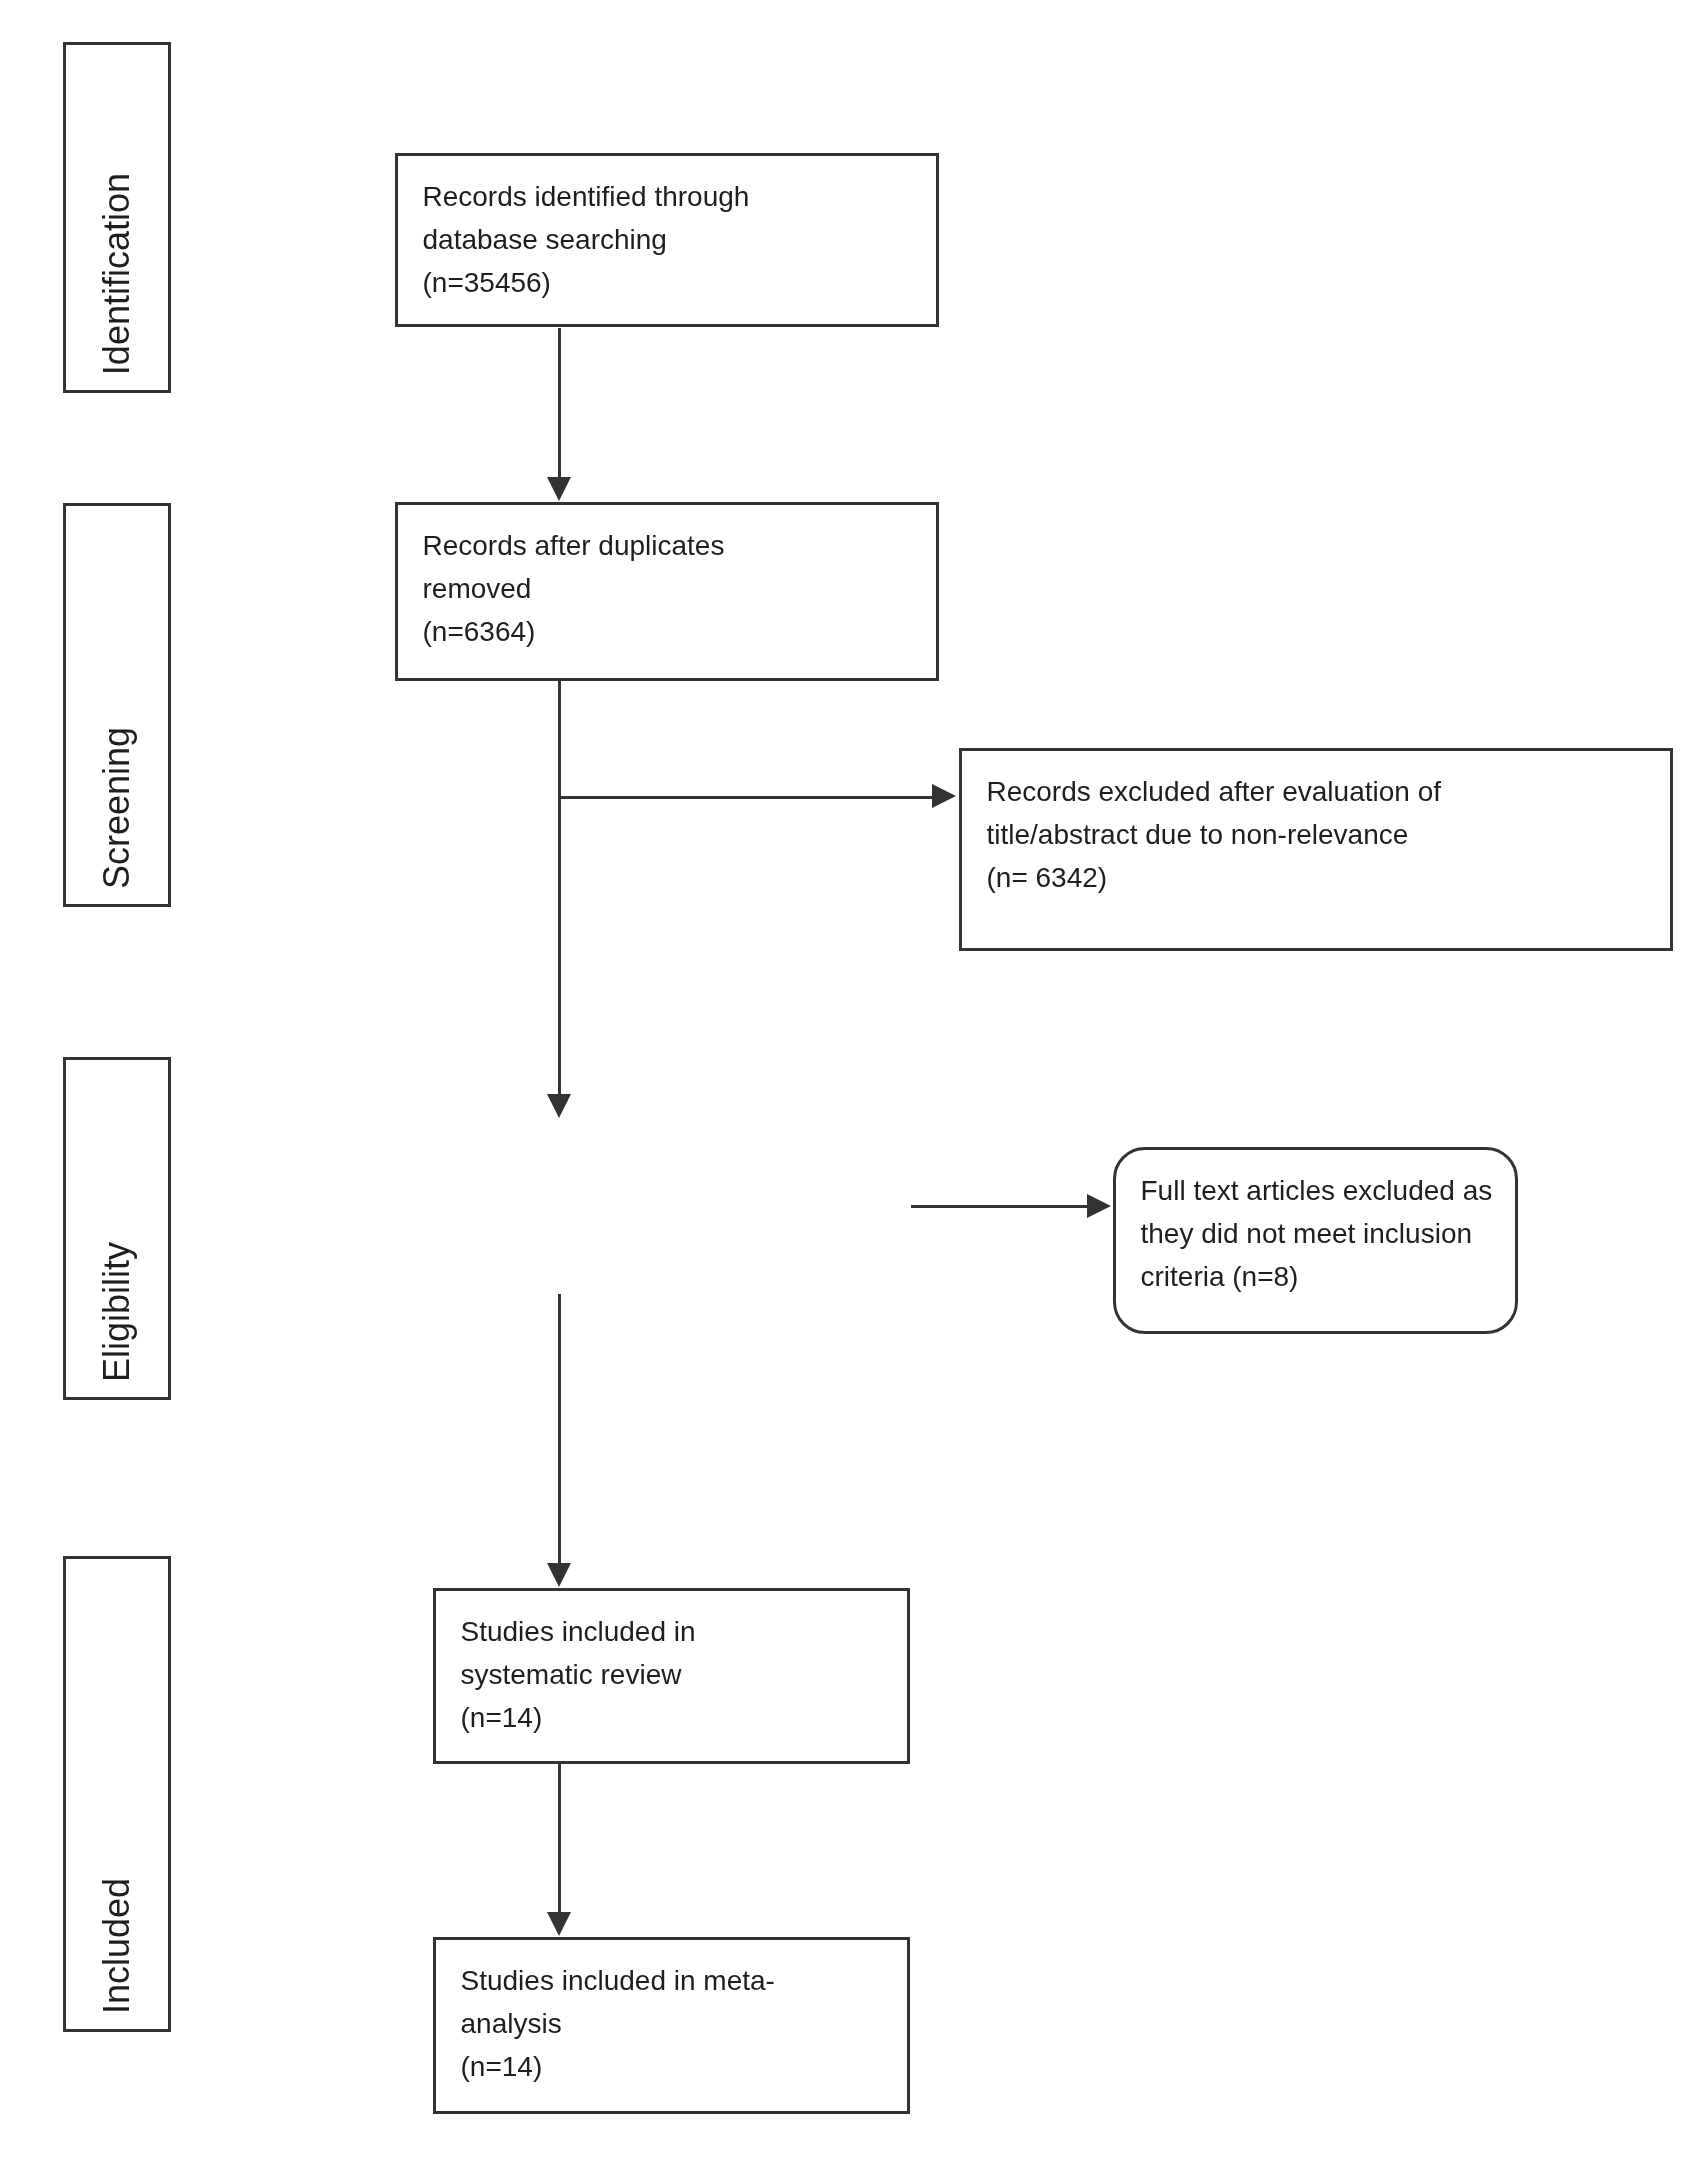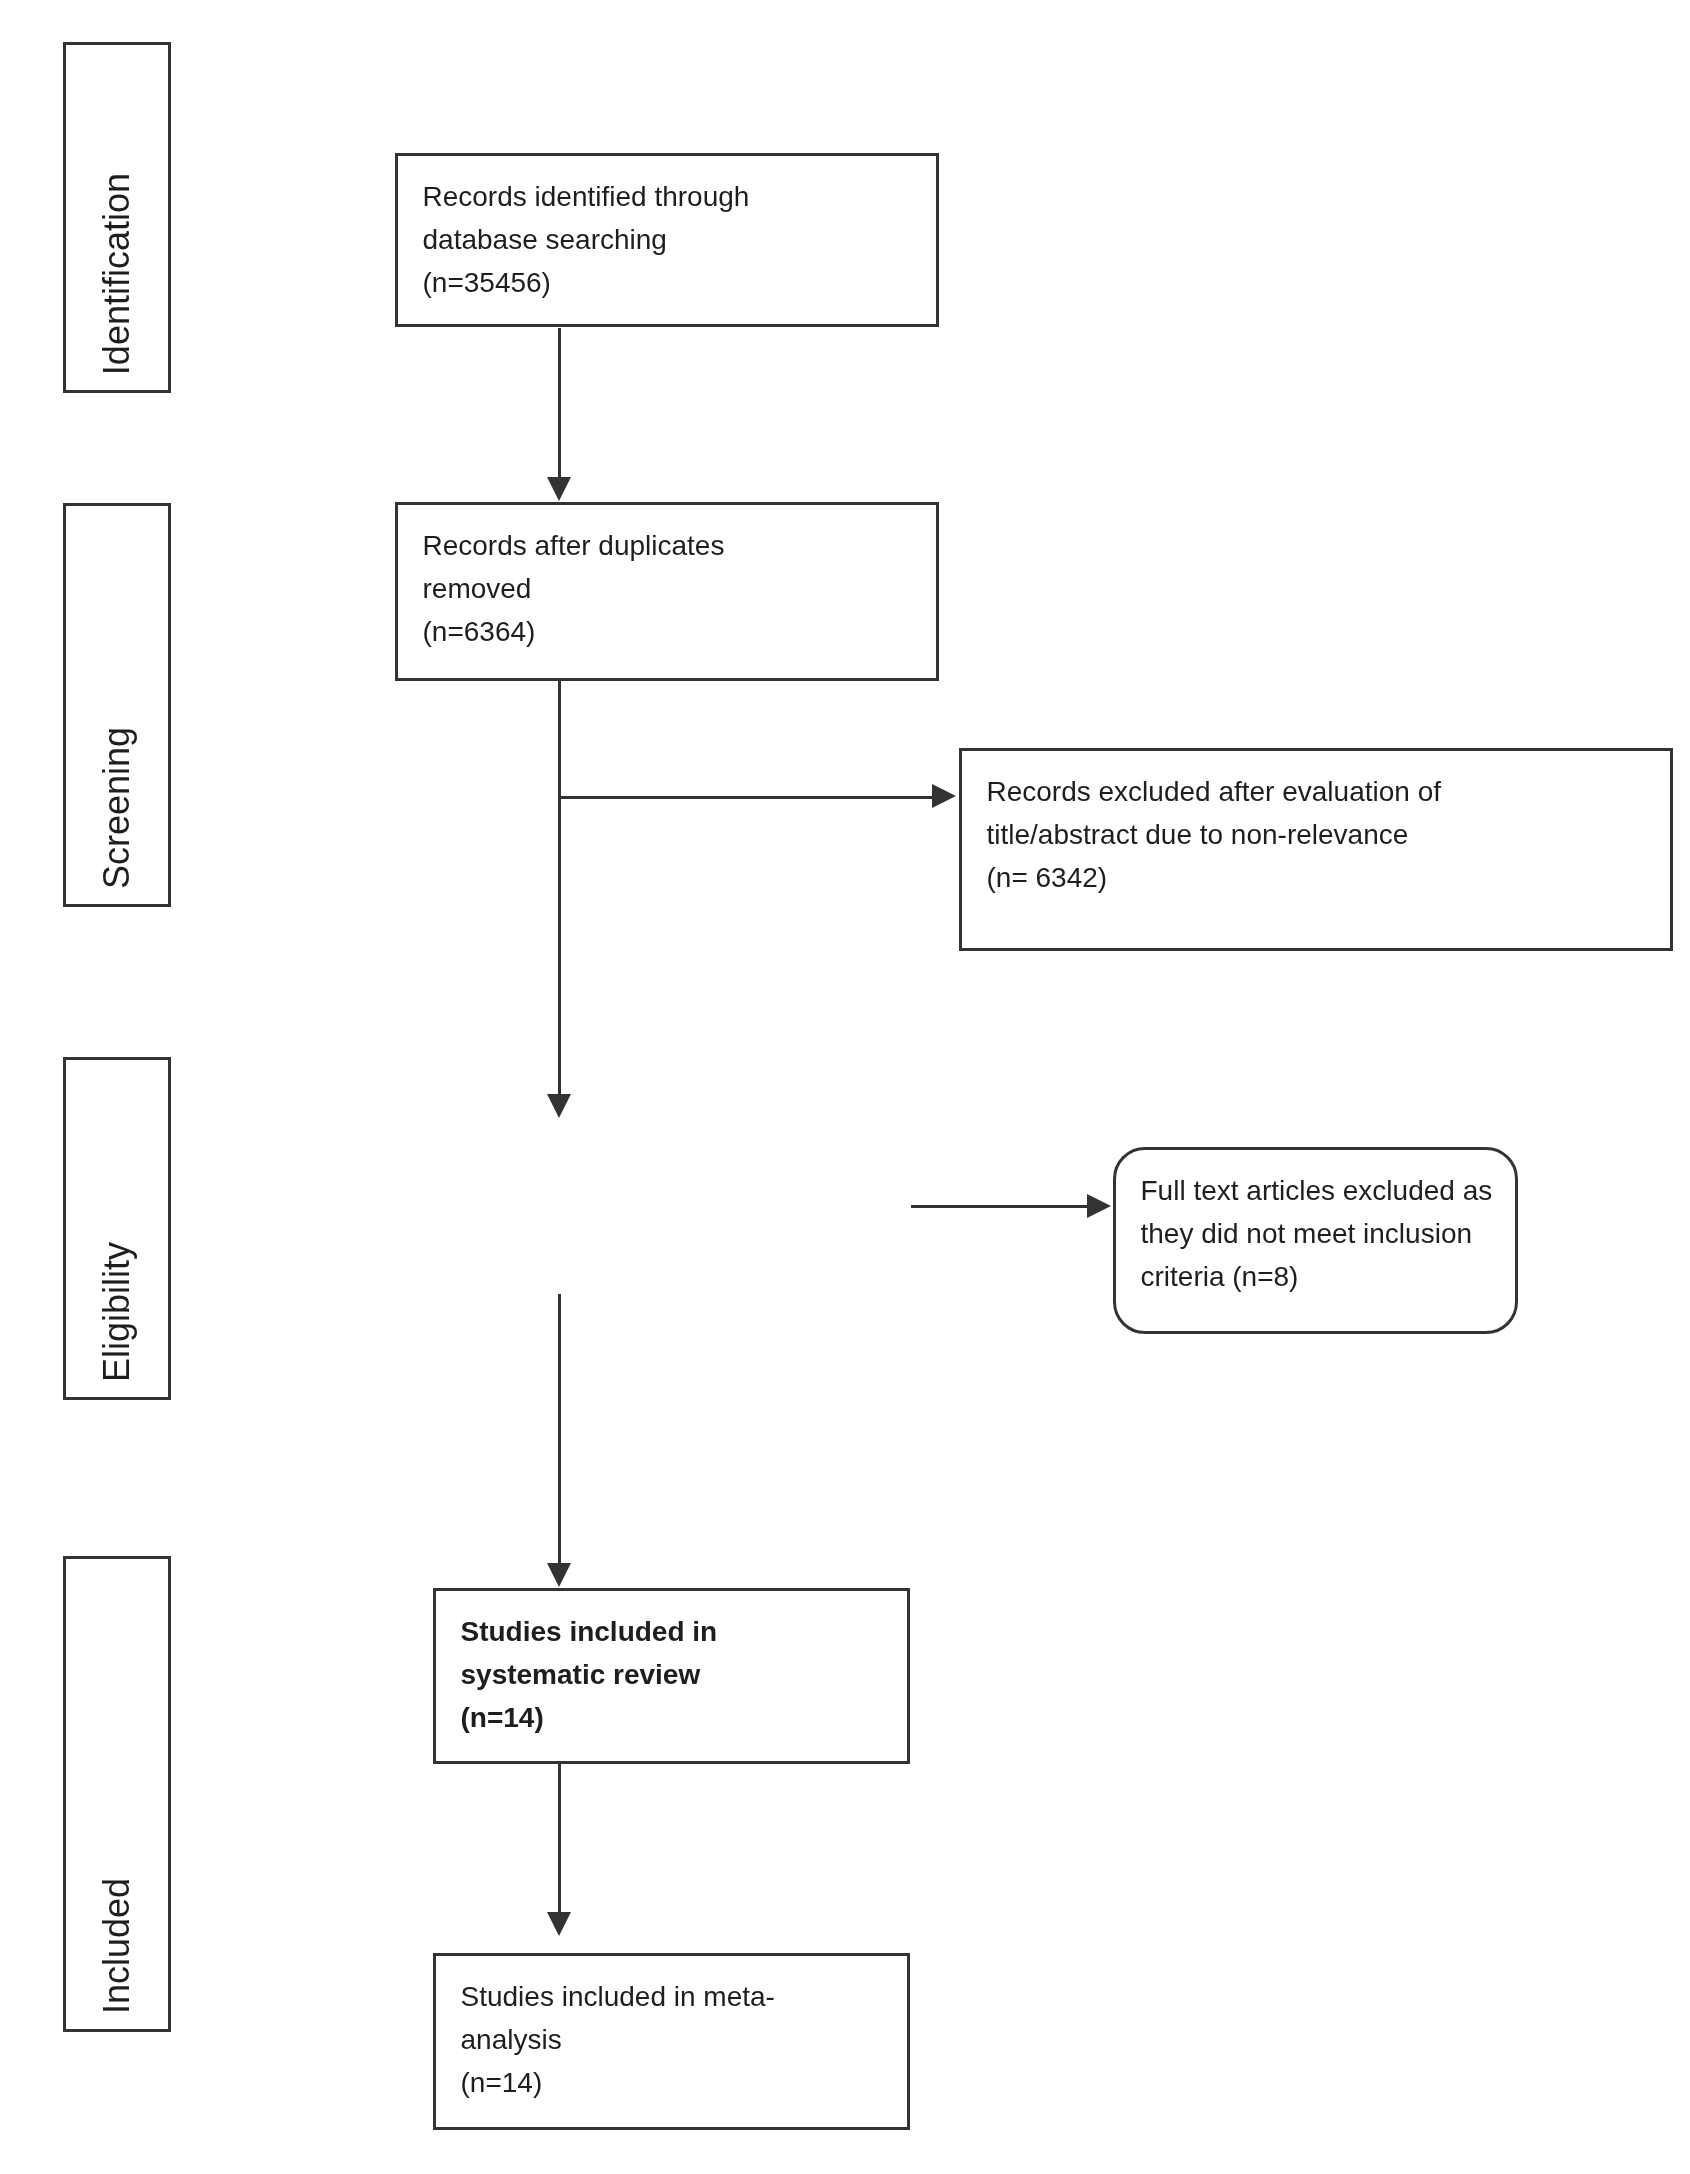--- a/index.html
+++ b/index.html
@@ -55,22 +55,22 @@
     font-size:28px;
     line-height:43px;
     padding:19px 17px 0 24.5px;
     color:var(--text);
   }
   .b1{left:395px;top:153px;width:544px;height:174px;}
   .b2{left:395px;top:502px;width:544px;height:179px;}
   .b3{left:959px;top:708px;width:714px;height:203px;margin-top:40px;}
   .b4{left:433px;top:1119px;width:477px;height:175px;}
   .b5{left:1113px;top:1147px;width:405px;height:187px;border-radius:32px;}
-  .b6{left:433px;top:1588px;width:477px;height:176px;font-weight:bold;}
-  .b7{left:433px;top:1937px;width:477px;height:177px;margin-top:16px;}
+  .b6{left:433px;top:1588px;width:477px;height:176px;}
+  .b7{left:433px;top:1937px;width:477px;height:177px;}
 
   
   .cline{position:absolute;background:var(--line);}
   .head{position:absolute;width:0;height:0;}
   .head.down{border-left:12.2px solid transparent;border-right:12.2px solid transparent;border-top:24.5px solid var(--line);}
   .head.right{border-top:12.2px solid transparent;border-bottom:12.2px solid transparent;border-left:24.5px solid var(--line);}
 
   .c1-line{left:558px;top:328px;width:2.8px;height:152px;}
   .c1-head{left:547px;top:477px;}
   .c2-line{left:558px;top:681px;width:2.8px;height:415px;}

